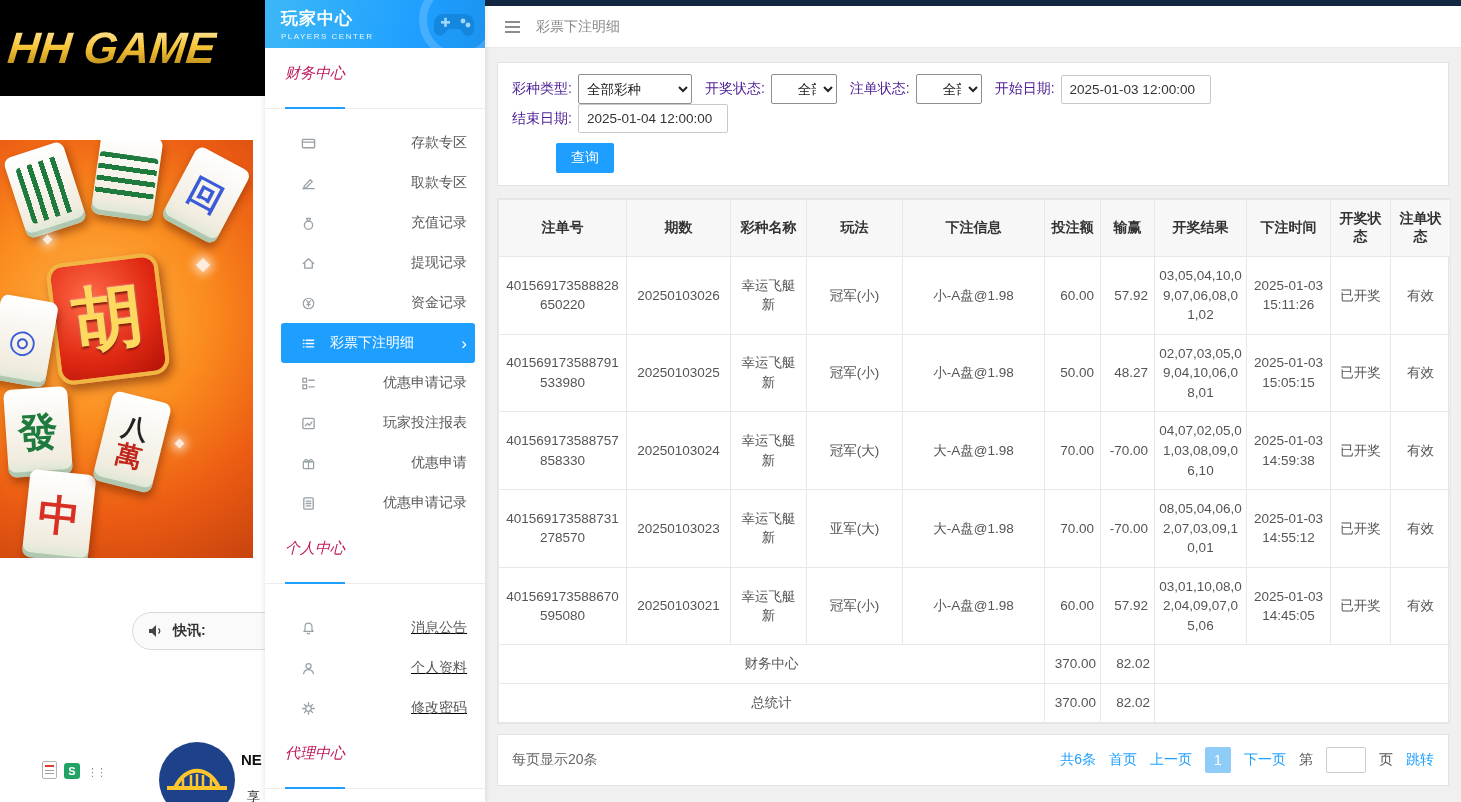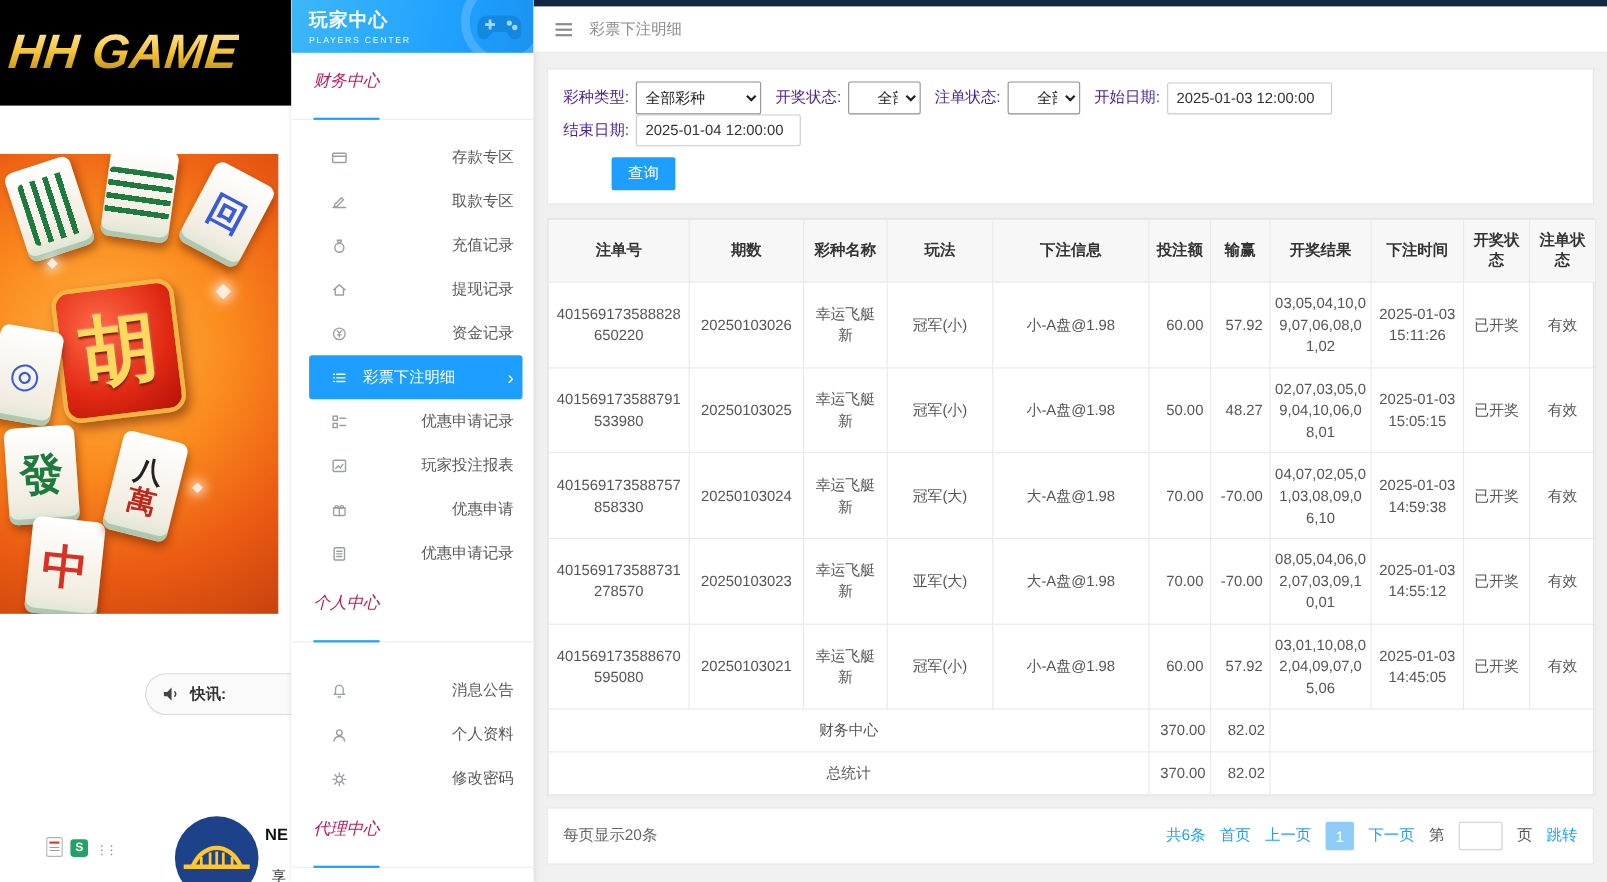--- a/index.html
+++ b/index.html
@@ -266,21 +266,21 @@
               <line x1="5.5" y1="5.5" x2="10.5" y2="5.5"></line>
               <line x1="5.5" y1="8" x2="10.5" y2="8"></line>
               <line x1="5.5" y1="10.5" x2="10.5" y2="10.5"></line>
             </svg>
           </span>
         <span>优惠申请记录</span>
       </div>
     </div>
 
     <div class="sb-section"><span>个人中心</span></div>
-    <div class="sb-group" style="padding-top:18px;">
+    <div class="sb-group" style="padding-top:18px;text-decoration:underline;">
       <div class="sb-item">
         <span class="ic">
             <svg width="15" height="15" viewBox="0 0 16 16" fill="none" stroke="currentColor" stroke-width="1.3" stroke-linecap="round" stroke-linejoin="round">
               <path d="M8 2.2c-2.4 0-3.7 1.8-3.7 4v3.2L3 11h10l-1.3-1.6V6.2c0-2.2-1.3-4-3.7-4z"></path>
               <path d="M6.8 13a1.3 1.3 0 0 0 2.4 0"></path>
             </svg>
           </span>
         <span>消息公告</span>
       </div>
       <div class="sb-item">

